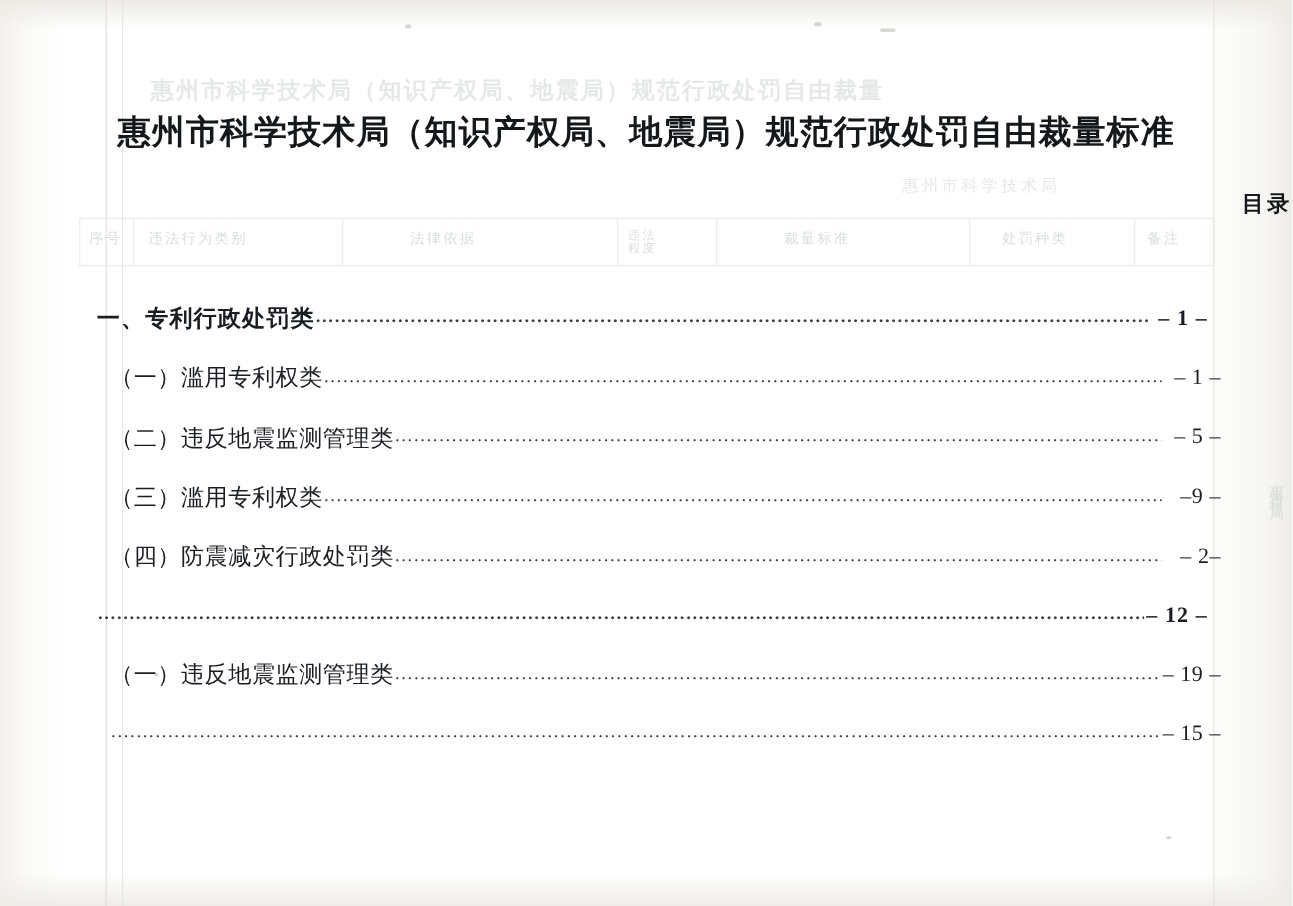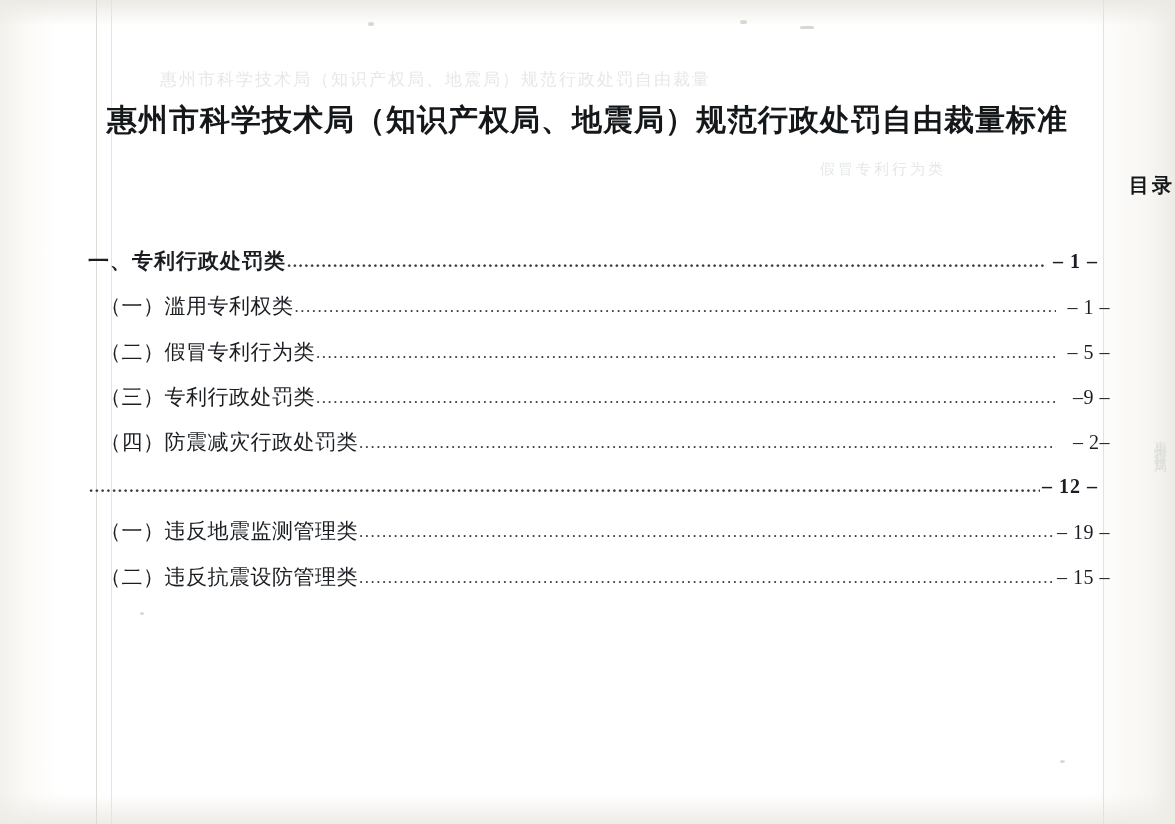--- a/index.html
+++ b/index.html
@@ -52,24 +52,24 @@
     position: absolute;
     color: #cfd6d2;
     font-family: "Liberation Serif", "DejaVu Serif", serif;
     white-space: nowrap;
     pointer-events: none;
     user-select: none;
     opacity: .55;
   }
   .bleed-title {
     top: 68px;
-    left: 160px;
-    font-size: 17px;
+    left: 137px;
+    font-size: 21px;
     letter-spacing: 2px;
-    font-weight: normal;
+    font-weight: bold;
   }
   .bleed-sub {
     top: 160px;
     left: 820px;
     font-size: 15px;
     letter-spacing: 3px;
   }
   .bleed-table {
     position: absolute;
     top: 198px;
@@ -143,26 +143,27 @@
     letter-spacing: 3px;
   }
   .toc {
     position: absolute;
     top: 248px;
     left: 88px;
     width: 1010px;
   }
   .toc-entry {
     display: flex;
-    align-items: flex-end;
+    align-items: center;
     width: 100%;
     margin-bottom: 19px;
     font-size: 21px;
     color: #1a1d21;
     line-height: 1.25;
+    margin-top: 28px;
   }
   .toc-entry.level1 {
     font-weight: bold;
     letter-spacing: 1px;
   }
   .toc-entry.level2 {
     padding-left: 12px;
     letter-spacing: 0.5px;
   }
   .toc-label {
@@ -191,22 +192,37 @@
 <body>
 
 <div class="page">
   <div class="edge-shade-top"></div>
   <div class="edge-shade-bottom"></div>
   <div class="fold-line l1"></div>
   <div class="fold-line l2"></div>
   <div class="fold-line l3"></div>
 
   <div class="bleed bleed-title">惠州市科学技术局（知识产权局、地震局）规范行政处罚自由裁量</div>
-  <div class="bleed bleed-sub">假冒专利行为类</div>
-
+  <div class="bleed bleed-sub">惠州市科学技术局</div>
+
+  <div class="bleed-table">
+    <div class="cell" style="left:0;width:48px;"></div>
+    <div class="cell" style="left:48px;width:190px;"></div>
+    <div class="cell" style="left:238px;width:250px;"></div>
+    <div class="cell" style="left:488px;width:90px;"></div>
+    <div class="cell" style="left:578px;width:230px;"></div>
+    <div class="cell" style="left:808px;width:150px;"></div>
+    <div class="hdr" style="left:8px;">序号</div>
+    <div class="hdr" style="left:62px;">违法行为类别</div>
+    <div class="hdr" style="left:300px;">法律依据</div>
+    <div class="hdr" style="left:498px;font-size:11px;line-height:1.1;">违法<br>程度</div>
+    <div class="hdr" style="left:640px;">裁量标准</div>
+    <div class="hdr" style="left:838px;">处罚种类</div>
+    <div class="hdr" style="left:970px;">备注</div>
+  </div>
 
   <div class="bleed-side">惠州市科技局</div>
 
   <div class="speck" style="left:368px;top:22px;width:6px;height:4px;"></div>
   <div class="speck" style="left:740px;top:20px;width:7px;height:4px;"></div>
   <div class="speck" style="left:800px;top:26px;width:14px;height:3px;border-radius:2px;"></div>
   <div class="speck" style="left:140px;top:612px;width:4px;height:3px;"></div>
   <div class="speck" style="left:1060px;top:760px;width:5px;height:3px;"></div>
 </div>
 
@@ -223,27 +239,27 @@
       <span class="toc-page">– 1 –</span>
     </div>
 
     <div class="toc-entry level2">
       <span class="toc-label">（一）滥用专利权类</span>
       <span class="toc-dots">........................................................................................................................................................................</span>
       <span class="toc-page">– 1 –</span>
     </div>
 
     <div class="toc-entry level2">
-      <span class="toc-label">（二）假冒专利行为类</span>
+      <span class="toc-label">（二）违反地震监测管理类</span>
       <span class="toc-dots">........................................................................................................................................................................</span>
       <span class="toc-page">– 5 –</span>
     </div>
 
     <div class="toc-entry level2">
-      <span class="toc-label">（三）专利行政处罚类</span>
+      <span class="toc-label">（三）滥用专利权类</span>
       <span class="toc-dots">........................................................................................................................................................................</span>
       <span class="toc-page">–9 –</span>
     </div>
 
     <div class="toc-entry level2">
       <span class="toc-label">（四）防震减灾行政处罚类</span>
       <span class="toc-dots">........................................................................................................................................................................</span>
       <span class="toc-page">– 2–</span>
     </div>
 
@@ -252,19 +268,18 @@
       <span class="toc-page">– 12 –</span>
     </div>
 
     <div class="toc-entry level2">
       <span class="toc-label">（一）违反地震监测管理类</span>
       <span class="toc-dots">........................................................................................................................................................................</span>
       <span class="toc-page">– 19 –</span>
     </div>
 
     <div class="toc-entry level2">
-      <span class="toc-label">（二）违反抗震设防管理类</span>
       <span class="toc-dots">........................................................................................................................................................................</span>
       <span class="toc-page">– 15 –</span>
     </div>
 
   </div>
 </div>
 
 </body></html>

